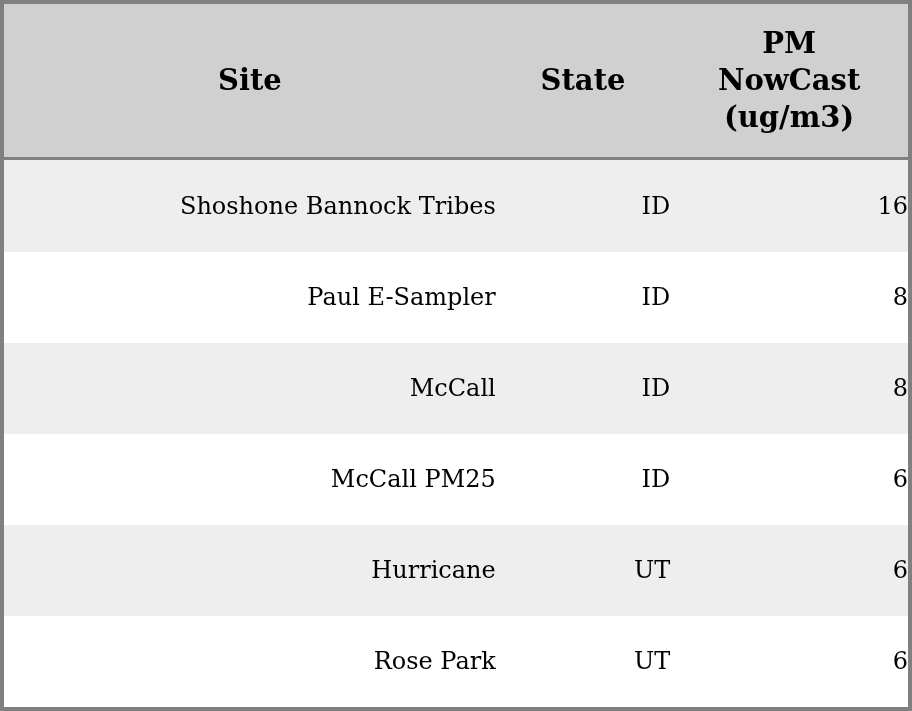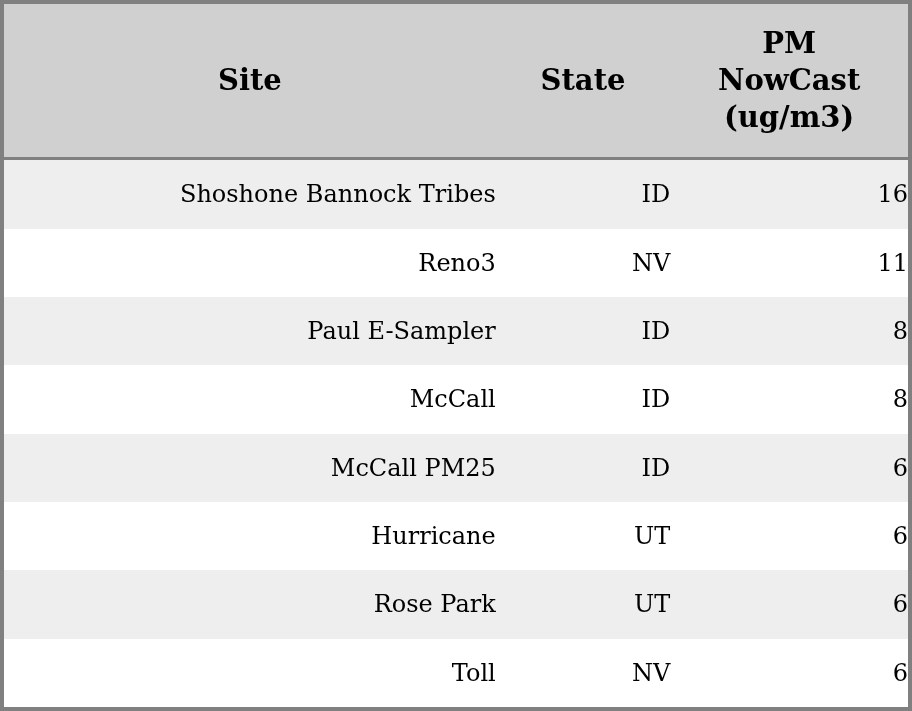--- a/index.html
+++ b/index.html
@@ -69,25 +69,20 @@
         <th class="pm-header">PM NowCast (ug/m3)</th>
       </tr>
     </thead>
     <tbody id="table-body">
         <tr>
           <td>Shoshone Bannock Tribes</td>
           <td>ID</td>
           <td>16</td>
         </tr>
         <tr>
-          <td>Reno3</td>
-          <td>NV</td>
-          <td>11</td>
-        </tr>
-        <tr>
           <td>Paul E-Sampler</td>
           <td>ID</td>
           <td>8</td>
         </tr>
         <tr>
           <td>McCall</td>
           <td>ID</td>
           <td>8</td>
         </tr>
         <tr>
@@ -98,20 +93,15 @@
         <tr>
           <td>Hurricane</td>
           <td>UT</td>
           <td>6</td>
         </tr>
         <tr>
           <td>Rose Park</td>
           <td>UT</td>
           <td>6</td>
         </tr>
-        <tr>
-          <td>Toll</td>
-          <td>NV</td>
-          <td>6</td>
-        </tr>
       </tbody>
   </table>
 </div>
 
 </body></html>

